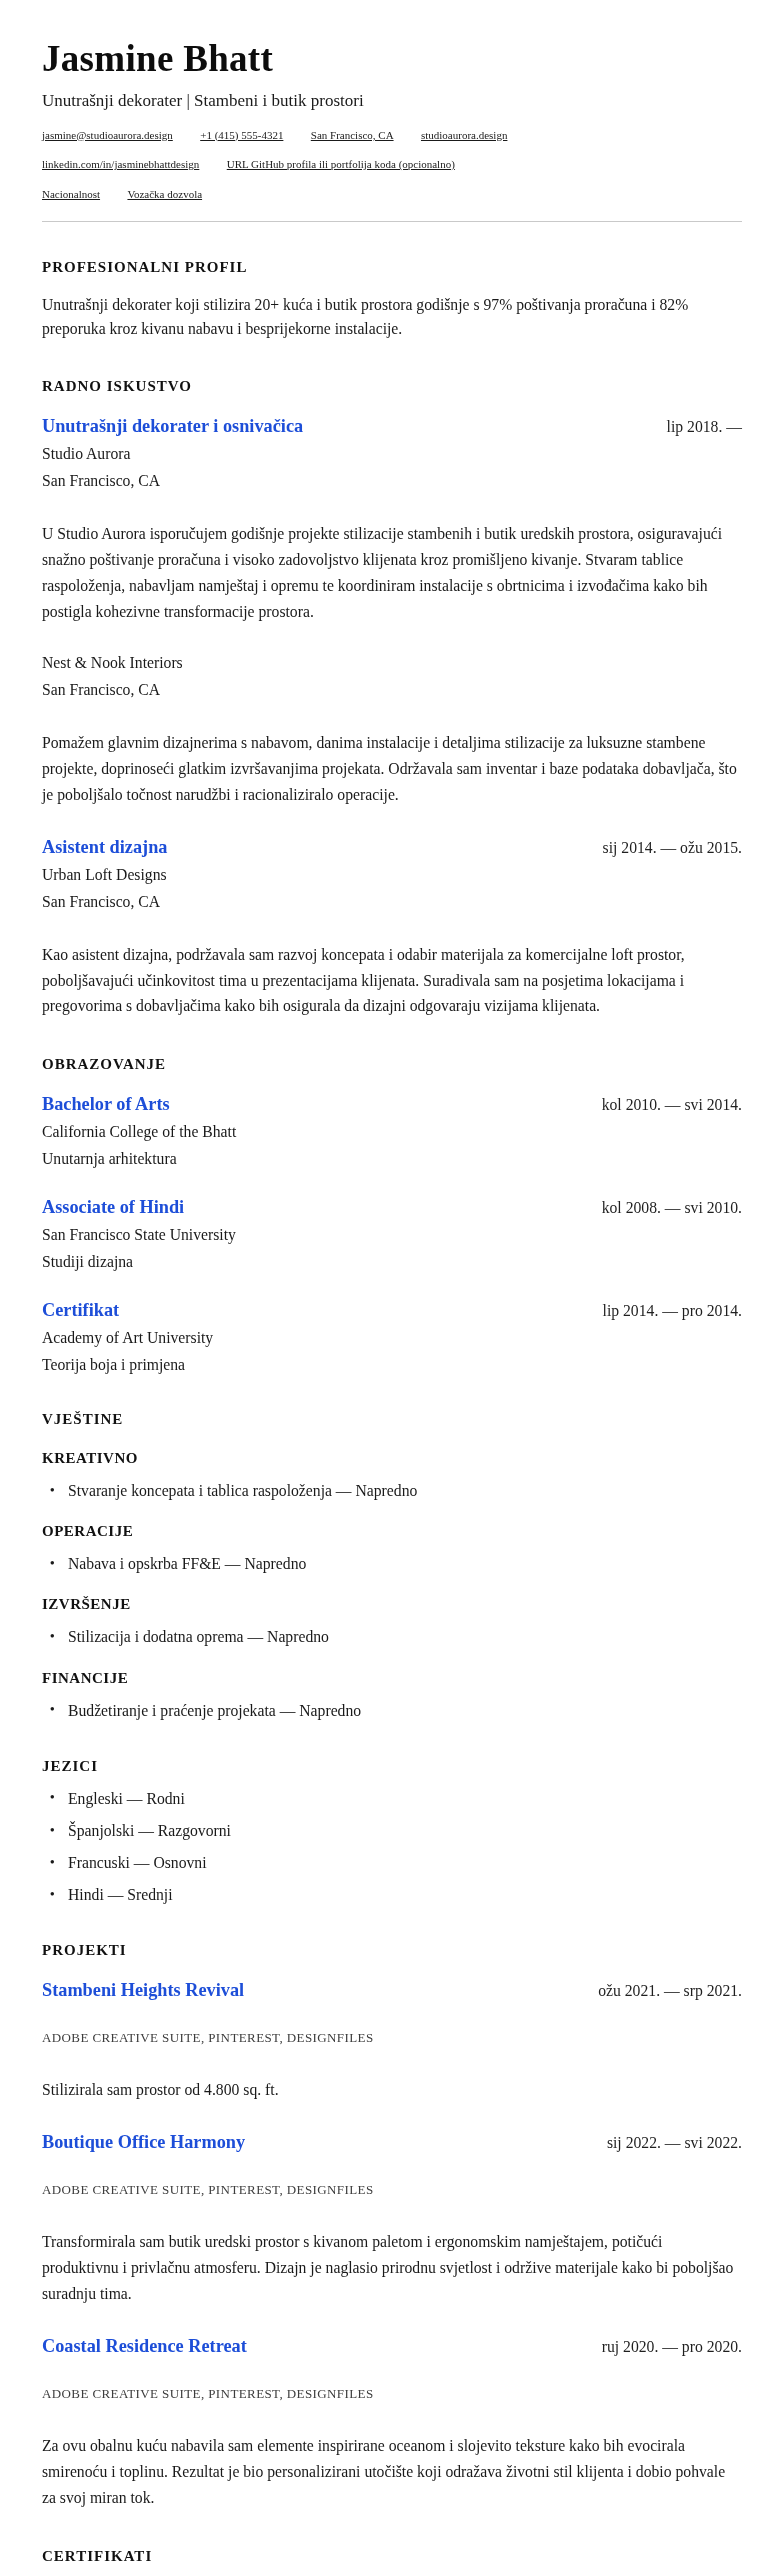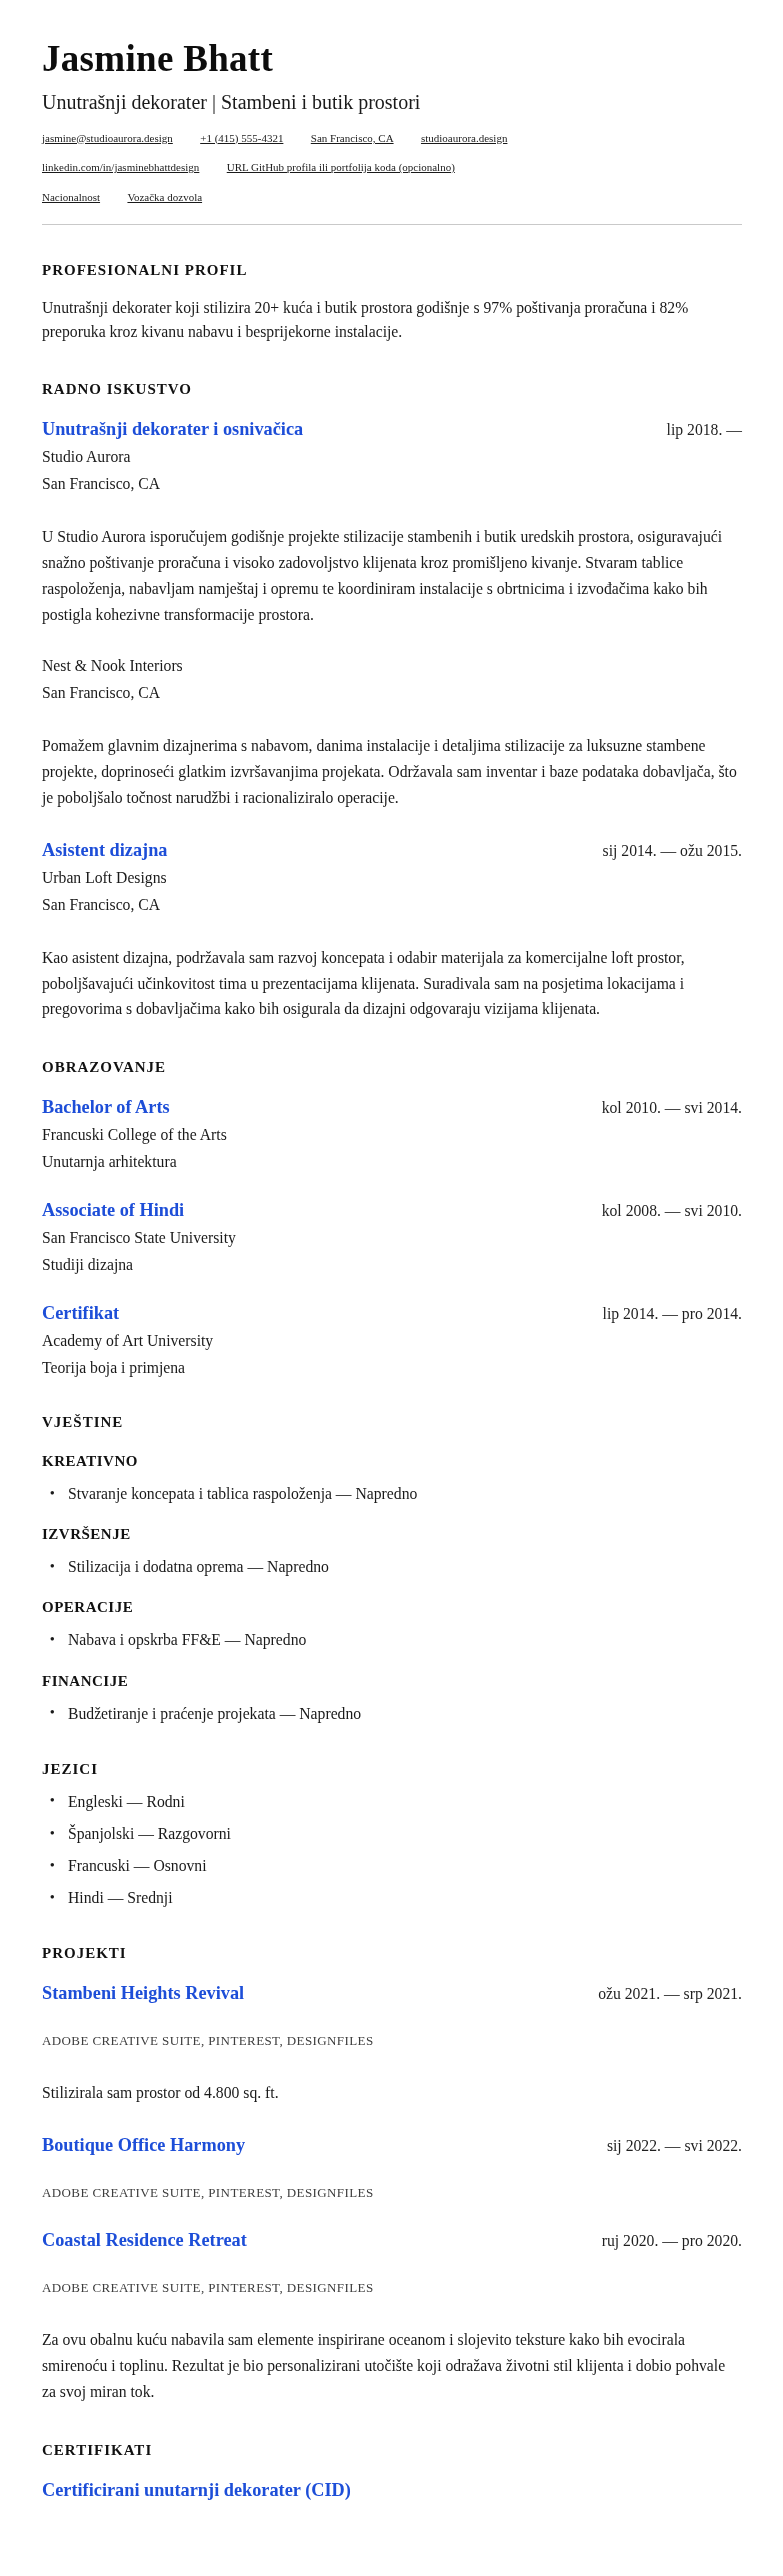--- a/index.html
+++ b/index.html
@@ -18,21 +18,21 @@
 
   
   .name {
     font-size: 37px;
     font-weight: 700;
     letter-spacing: 0.3px;
     line-height: 1.15;
     color: #0d0d0d;
   }
   .tagline {
-    font-size: 20px;
+    font-size: 17px;
     margin-top: 10.4px;
     color: #1a1a1a;
   }
   .contact-row {
     display: flex;
     flex-wrap: wrap;
     column-gap: 27.4px;
     row-gap: 6.5px;
     font-size: 11px;
     margin-top: 17.6px;
@@ -189,21 +189,21 @@
   </section>
 
   <section class="section">
     <h2 class="section-title">OBRAZOVANJE</h2>
 
     <div class="entry">
       <div class="entry-head">
         <span class="entry-title">Bachelor of Arts</span>
         <span class="entry-date">kol 2010. — svi 2014.</span>
       </div>
-      <div class="entry-sub">Francuski College of the Arts</div>
+      <div class="entry-sub">California College of the Bhatt</div>
       <div class="entry-meta">Unutarnja arhitektura</div>
     </div>
 
     <div class="entry">
       <div class="entry-head">
         <span class="entry-title">Associate of Hindi</span>
         <span class="entry-date">kol 2008. — svi 2010.</span>
       </div>
       <div class="entry-sub">San Francisco State University</div>
       <div class="entry-meta">Studiji dizajna</div>
@@ -223,30 +223,30 @@
     <h2 class="section-title">VJEŠTINE</h2>
 
     <div class="group">
       <h3 class="group-title">KREATIVNO</h3>
       <ul class="blist">
         <li>Stvaranje koncepata i tablica raspoloženja — Napredno</li>
       </ul>
     </div>
 
     <div class="group">
+      <h3 class="group-title">OPERACIJE</h3>
+      <ul class="blist">
+        <li>Nabava i opskrba FF&amp;E — Napredno</li>
+      </ul>
+    </div>
+
+    <div class="group">
       <h3 class="group-title">IZVRŠENJE</h3>
       <ul class="blist">
         <li>Stilizacija i dodatna oprema — Napredno</li>
-      </ul>
-    </div>
-
-    <div class="group">
-      <h3 class="group-title">OPERACIJE</h3>
-      <ul class="blist">
-        <li>Nabava i opskrba FF&amp;E — Napredno</li>
       </ul>
     </div>
 
     <div class="group">
       <h3 class="group-title">FINANCIJE</h3>
       <ul class="blist">
         <li>Budžetiranje i praćenje projekata — Napredno</li>
       </ul>
     </div>
   </section>
@@ -272,20 +272,21 @@
       <div class="tools-line">ADOBE CREATIVE SUITE, PINTEREST, DESIGNFILES</div>
       <p class="entry-desc">Stilizirala sam prostor od 4.800 sq. ft.</p>
     </div>
 
     <div class="entry">
       <div class="entry-head">
         <span class="entry-title">Boutique Office Harmony</span>
         <span class="entry-date">sij 2022. — svi 2022.</span>
       </div>
       <div class="tools-line">ADOBE CREATIVE SUITE, PINTEREST, DESIGNFILES</div>
+      <p class="entry-desc">Transformirala sam butik uredski prostor s kivanom paletom i ergonomskim namještajem, potičući produktivnu i privlačnu atmosferu. Dizajn je naglasio prirodnu svjetlost i održive materijale kako bi poboljšao suradnju tima.</p>
     </div>
 
     <div class="entry">
       <div class="entry-head">
         <span class="entry-title">Coastal Residence Retreat</span>
         <span class="entry-date">ruj 2020. — pro 2020.</span>
       </div>
       <div class="tools-line">ADOBE CREATIVE SUITE, PINTEREST, DESIGNFILES</div>
       <p class="entry-desc">Za ovu obalnu kuću nabavila sam elemente inspirirane oceanom i slojevito teksture kako bih evocirala smirenoću i toplinu. Rezultat je bio personalizirani utočište koji odražava životni stil klijenta i dobio pohvale za svoj miran tok.</p>
     </div>

